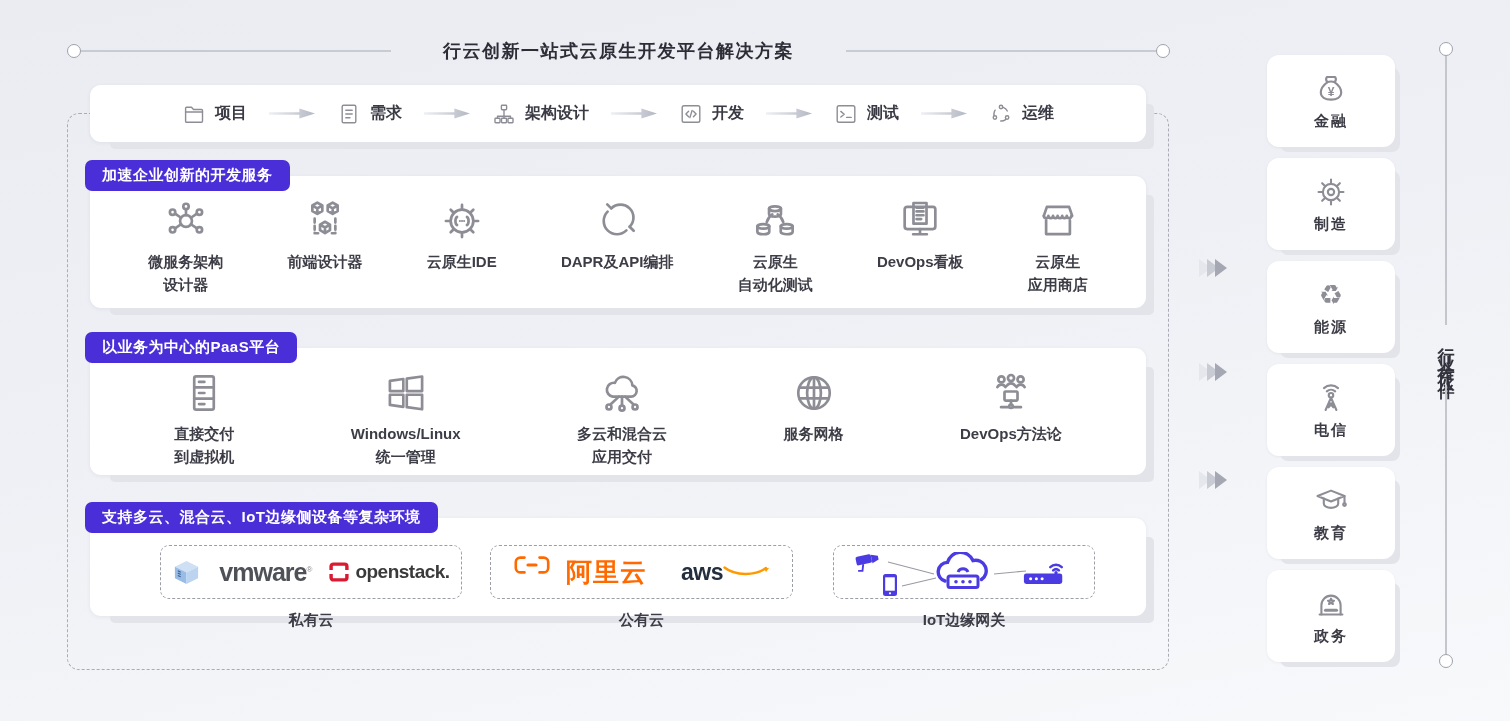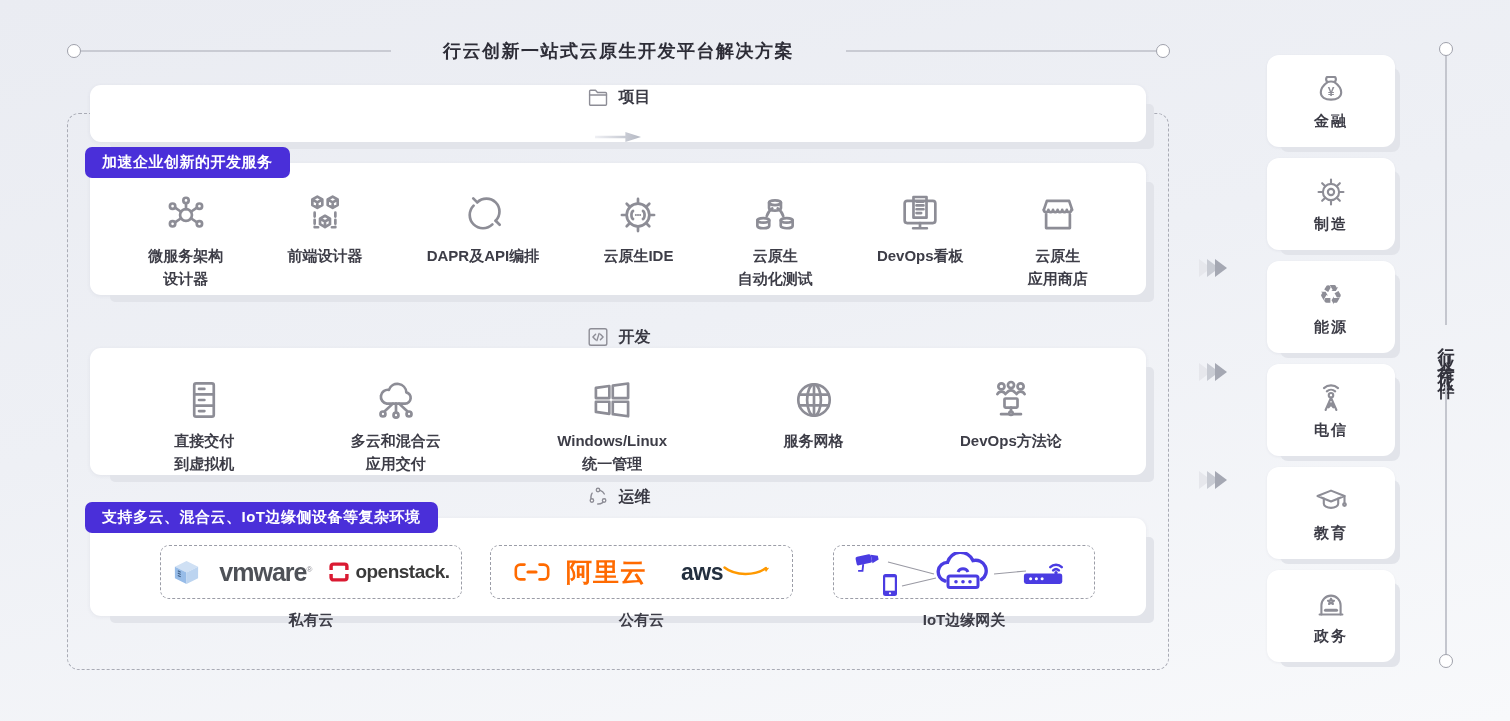--- a/index.html
+++ b/index.html
@@ -9,43 +9,43 @@
   
   .title-row{position:absolute;left:67px;top:38px;width:1103px;height:26px;display:flex;align-items:center;text-align:center;}
   .dot{width:12px;height:12px;border:1.6px solid #9fa1ab;border-radius:50%;background:#fff;flex:none;}
   .tline{flex:1;height:1.8px;background:#c9cbd3;}
   .page-title{font-size:18px;font-weight:700;color:#2d2d37;margin:0 52px;letter-spacing:1.5px;white-space:nowrap;}
   
   .main-dash{position:absolute;left:67px;top:113px;width:1100px;height:555px;border:1.6px dashed #a9abb5;border-radius:12px;}
   
   .card{position:absolute;background:#fff;border-radius:11px;
     box-shadow:14px 13px 0 -6px #e2e4ea,0 1px 4px rgba(50,50,80,.07);}
-  .wf{left:90px;top:85px;width:1056px;height:57px;display:flex;align-items:center;justify-content:space-between;gap:22px;flex-direction:column;}
+  .wf{left:90px;top:85px;width:1056px;height:57px;display:flex;align-items:center;justify-content:center;gap:22px;}
   .wf-step{display:flex;align-items:center;gap:9px;font-size:16px;font-weight:700;color:#3a3a44;}
   .warrow{width:46px;height:12px;flex:none;background:linear-gradient(90deg,#eff0f4,#b4b8c3);
     clip-path:polygon(0 40%,66% 40%,66% 8%,100% 50%,66% 92%,66% 60%,0 60%);}
   .sec{left:90px;width:1056px;}
   .badge{position:absolute;left:-5px;top:-16px;background:#4a2fd9;color:#fff;font-weight:700;
     font-size:15px;padding:6px 17px;border-radius:7px;letter-spacing:.5px;z-index:3;white-space:nowrap;}
-  .items{display:flex;justify-content:space-around;align-items:flex-start;padding:27px 26px 0;}
+  .items{display:flex;justify-content:space-around;align-items:flex-start;padding:20px 26px 0;}
   .item{display:flex;flex-direction:column;align-items:center;}
   .item-icon{height:50px;display:flex;align-items:center;justify-content:center;}
   .item-label{font-size:15px;font-weight:600;color:#3d3d47;line-height:1.5;white-space:pre-line;text-align:center;margin-top:5px;}
   
   .ic{fill:none;stroke:#8d8d96;stroke-width:1.4;stroke-linecap:round;stroke-linejoin:round;}
   
   .env-col{position:absolute;top:27px;display:flex;flex-direction:column;align-items:center;}
   .env-box{background:#fff;border:1.6px dashed #9b9da7;border-radius:9px;height:54px;width:100%;
     display:flex;align-items:center;justify-content:center;gap:18px;box-sizing:border-box;}
   .env-label{font-size:15px;font-weight:600;color:#3d3d47;margin-top:12px;}
   .vmware-word{font-weight:800;font-size:25px;color:#4e5157;letter-spacing:-1px;}
   .vmware-word sup{font-size:8px;color:#8b8b93;font-weight:400;}
   .ops-wrap{display:flex;align-items:center;gap:6px;}
   .ops-word{font-weight:800;font-size:19px;color:#3a3a3a;letter-spacing:-.5px;}
-  .ali-wrap{display:flex;align-items:center;gap:16px;}
+  .ali-wrap{display:flex;align-items:flex-start;gap:16px;}
   .ali-word{font-weight:800;font-size:26px;color:#ff6a00;letter-spacing:1px;}
   .aws-wrap{display:flex;flex-direction:row;align-items:center;line-height:1;}
   .aws-word{font-weight:800;font-size:23px;color:#232f3e;letter-spacing:-.5px;}
   .iot-box{position:relative;}
   .iot-abs{position:absolute;}
   
   .chev{position:absolute;left:1203px;display:flex;}
   .chev i{width:0;height:0;border-top:9px solid transparent;border-bottom:9px solid transparent;margin-left:-4px;display:block;}
   .chev i:nth-child(1){border-left:12px solid #e6e7ec;}
   .chev i:nth-child(2){border-left:12px solid #c8cbd3;}
@@ -125,21 +125,21 @@
             <circle cx="12" cy="12" r="7" stroke-dasharray="9 5.7"></circle>
           </g>
           <circle cx="12" cy="5" r="1.7" fill="#fff"></circle>
           <circle cx="5.9" cy="15.5" r="1.7" fill="#fff"></circle>
           <circle cx="18.1" cy="15.5" r="1.7" fill="#fff"></circle>
         </svg>
       <span>运维</span>
     </div>
   </div>
 
-  <div class="card sec" style="top:163px;height:132px;">
+  <div class="card sec" style="top:176px;height:132px;">
     <div class="badge">加速企业创新的开发服务</div>
     <div class="items">
       <div class="item">
         <div class="item-icon">
             <svg class="ic" width="46" height="46" viewBox="0 0 24 24">
               <circle cx="12" cy="12" r="3.1"></circle>
               <path d="M12 8.9V5.9M9.4 10.3L6.3 8.2M14.6 10.3l3.1-2.1M9.4 13.7l-3.1 2.1M14.6 13.7l3.1 2.1"></path>
               <circle cx="12" cy="4.4" r="1.4"></circle>
               <circle cx="5" cy="7.4" r="1.4"></circle>
               <circle cx="19" cy="7.4" r="1.4"></circle>
@@ -157,39 +157,39 @@
               <path d="M16 2.4l2.6 1.5v2.9L16 8.3l-2.6-1.5V3.9zM13.4 3.9 16 5.4l2.6-1.5M16 5.4v2.9"></path>
               <path d="M12 12.4l2.6 1.5v2.9L12 18.3l-2.6-1.5v-2.9zM9.4 13.9 12 15.4l2.6-1.5M12 15.4v2.9"></path>
               <path stroke-dasharray="2 1.7" d="M6.6 10.8v7.6h2M17.4 10.8v7.6h-2"></path>
             </svg>
           </div>
         <div class="item-label">前端设计器</div>
       </div>
       <div class="item">
         <div class="item-icon">
             <svg class="ic" width="46" height="46" viewBox="0 0 24 24">
-              <path d="M7.1 7.1A6.6 6.6 0 0 0 16.9 16.9"></path>
-              <path d="M9 5.4A6.6 6.6 0 0 1 18.6 15"></path>
-              <path d="M18.6 15l2.1 2.1M9 5.4 6.9 3.3"></path>
-            </svg>
-          </div>
-        <div class="item-label">DAPR及API编排</div>
-      </div>
-      <div class="item">
-        <div class="item-icon">
-            <svg class="ic" width="46" height="46" viewBox="0 0 24 24">
               <circle cx="12" cy="12" r="5.9"></circle>
               <path d="M12 3.6v2.5M12 17.9v2.5M3.6 12h2.5M17.9 12h2.5M6.1 6.1l1.7 1.7M16.2 16.2l1.7 1.7M17.9 6.1l-1.7 1.7M7.8 16.2l-1.7 1.7"></path>
               <path d="M9.4 9.9c-1.1.6-1.1 3.6 0 4.2M14.6 9.9c1.1.6 1.1 3.6 0 4.2"></path>
               <circle cx="10.9" cy="12" r=".55" fill="#8d8d96" stroke="none"></circle>
               <circle cx="12" cy="12" r=".55" fill="#8d8d96" stroke="none"></circle>
               <circle cx="13.1" cy="12" r=".55" fill="#8d8d96" stroke="none"></circle>
             </svg>
           </div>
         <div class="item-label">云原生IDE</div>
+      </div>
+      <div class="item">
+        <div class="item-icon">
+            <svg class="ic" width="46" height="46" viewBox="0 0 24 24">
+              <path d="M7.1 7.1A6.6 6.6 0 0 0 16.9 16.9"></path>
+              <path d="M9 5.4A6.6 6.6 0 0 1 18.6 15"></path>
+              <path d="M18.6 15l2.1 2.1M9 5.4 6.9 3.3"></path>
+            </svg>
+          </div>
+        <div class="item-label">DAPR及API编排</div>
       </div>
       <div class="item">
         <div class="item-icon">
             <svg class="ic" width="46" height="46" viewBox="0 0 24 24">
               <ellipse cx="12" cy="5.6" rx="3.1" ry="1.2"></ellipse>
               <path d="M8.9 5.6v2.9a3.1 1.2 0 0 0 6.2 0V5.6"></path>
               <ellipse cx="5.9" cy="14.8" rx="3.1" ry="1.2"></ellipse>
               <path d="M2.8 14.8v2.9a3.1 1.2 0 0 0 6.2 0v-2.9"></path>
               <ellipse cx="18.1" cy="14.8" rx="3.1" ry="1.2"></ellipse>
               <path d="M15 14.8v2.9a3.1 1.2 0 0 0 6.2 0v-2.9"></path>
@@ -218,52 +218,53 @@
               <path d="M5.8 11.6v7.2h12.4v-7.2"></path>
             </svg>
           </div>
         <div class="item-label">云原生
 应用商店</div>
       </div>
     </div>
   </div>
 
   <div class="card sec" style="top:348px;height:127px;">
+    <div class="badge">以业务为中心的PaaS平台</div>
     <div class="items">
       <div class="item">
         <div class="item-icon">
             <svg class="ic" width="46" height="46" viewBox="0 0 24 24">
               <rect x="6.9" y="3.3" width="10.2" height="17.4" rx="1"></rect>
               <path d="M6.9 9.1h10.2M6.9 14.9h10.2M9.4 6.2h2.8M9.4 12h2.8M9.4 17.8h2.8"></path>
             </svg>
           </div>
         <div class="item-label">直接交付
 到虚拟机</div>
+      </div>
+      <div class="item">
+        <div class="item-icon">
+            <svg class="ic" width="46" height="46" viewBox="0 0 24 24">
+              <path d="M3.6 5.7l7-1v6.3h-7zM12.4 4.5l8-1.1V11h-8zM3.6 12.9h7v6.3l-7-1zM12.4 12.9h8v7.6l-8-1.1z"></path>
+            </svg>
+          </div>
+        <div class="item-label">Windows/Linux
+统一管理</div>
       </div>
       <div class="item">
         <div class="item-icon">
             <svg class="ic" width="46" height="46" viewBox="0 0 24 24">
               <path d="M7.2 13.9h9.6a3 3 0 0 0 .6-5.9A4.7 4.7 0 0 0 8.3 6.7a3.5 3.5 0 0 0-1.1 7.2z"></path>
               <path d="M10.4 13.9l-4.3 4M12 13.9v4.6M13.6 13.9l4.3 4"></path>
               <circle cx="5.2" cy="19.3" r="1.3" fill="#fff"></circle>
               <circle cx="12" cy="19.9" r="1.3" fill="#fff"></circle>
               <circle cx="18.8" cy="19.3" r="1.3" fill="#fff"></circle>
             </svg>
           </div>
         <div class="item-label">多云和混合云
 应用交付</div>
-      </div>
-      <div class="item">
-        <div class="item-icon">
-            <svg class="ic" width="46" height="46" viewBox="0 0 24 24">
-              <path d="M3.6 5.7l7-1v6.3h-7zM12.4 4.5l8-1.1V11h-8zM3.6 12.9h7v6.3l-7-1zM12.4 12.9h8v7.6l-8-1.1z"></path>
-            </svg>
-          </div>
-        <div class="item-label">Windows/Linux
-统一管理</div>
       </div>
       <div class="item">
         <div class="item-icon">
             <svg class="ic" width="46" height="46" viewBox="0 0 24 24">
               <circle cx="12" cy="12" r="8.2"></circle>
               <ellipse cx="12" cy="12" rx="3.6" ry="8.2"></ellipse>
               <path d="M4.4 9.2h15.2M4.4 14.8h15.2M12 3.8v16.4"></path>
             </svg>
           </div>
         <div class="item-label">服务网格</div>

